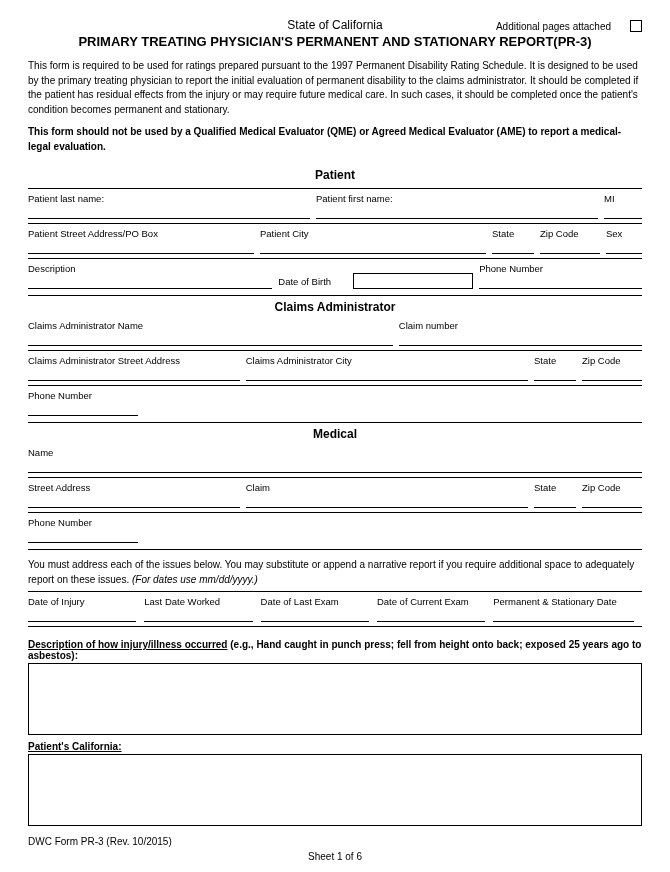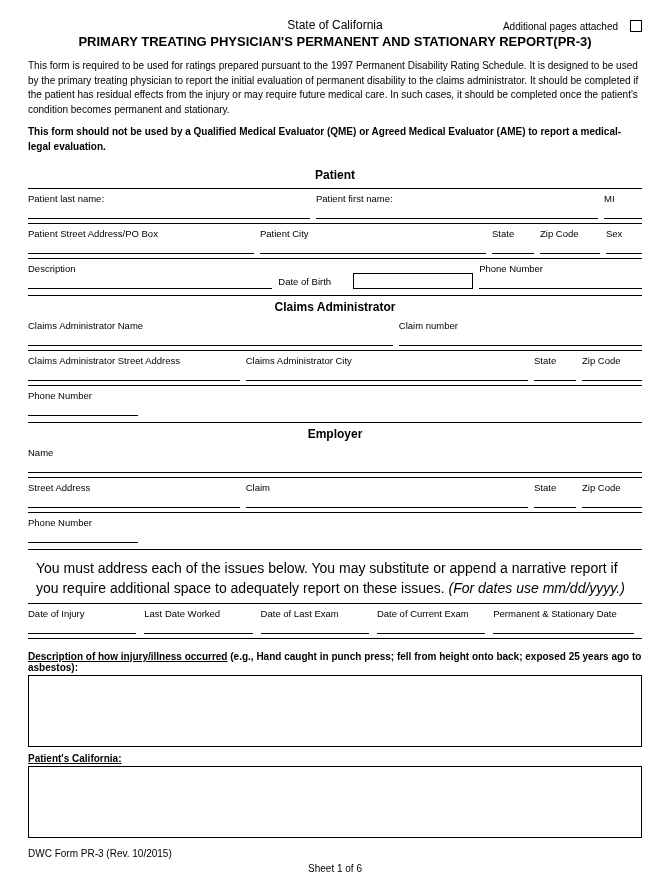--- a/index.html
+++ b/index.html
@@ -88,23 +88,23 @@
       border-top: 1px solid #000;
       margin: 6px 0 4px 0;
     }
     .date-box-inline {
       border: 1px solid #000;
       width: 120px;
       height: 16px;
       display: inline-block;
     }
     .info-text {
-      font-size: 14px;
+      font-size: 10px;
       line-height: 1.45;
-      margin: 8px 0 4px 8px;
+      margin: 8px 0 4px 0;
     }
     .italic { font-style: italic; }
     .dates-row {
       display: flex;
       gap: 0px;
       align-items: flex-end;
       margin-bottom: 2px;
     }
     .dates-row .field-group {
       margin-right: 8px;
@@ -189,21 +189,21 @@
     .emp-zip { flex: 0 0 60px; }
   </style>
 </head>
 <body>
 
 <div class="header-top">
   <div style="flex:1"></div>
   <div class="header-center">
     <div class="state-title">State of California</div>
   </div>
-  <div style="flex:1; display:flex; justify-content:flex-end; align-items:center; gap:12px;">
+  <div style="flex:1; display:flex; justify-content:flex-end; align-items:center; gap:19px;">
     <span style="font-size:10px; white-space:nowrap;">Additional pages attached</span>
     <span class="checkbox-box"></span>
   </div>
 </div>
 
 <div class="main-title">PRIMARY TREATING PHYSICIAN'S PERMANENT AND STATIONARY REPORT(PR-3)</div>
 
 <p class="intro-text">This form is required to be used for ratings prepared pursuant to the 1997 Permanent Disability Rating Schedule.  It is designed to be used by the primary treating physician to report the initial evaluation of permanent disability to the claims administrator.  It should be completed if the patient has residual effects from the injury or may require future medical care.  In such cases, it should be completed once the patient's condition becomes permanent and stationary.</p>
 
 <p class="warning-text">This form should not be used by a Qualified Medical Evaluator (QME) or Agreed Medical Evaluator (AME) to report a medical-legal evaluation.</p>
@@ -309,21 +309,21 @@
 
 <hr class="divider">
 
 <div style="margin-bottom:2px;">
   <div class="field-label">Phone Number</div>
   <div class="field-line" style="width:110px;"></div>
 </div>
 
 <hr class="section-divider">
 
-<div class="section-title">Employer</div>
+<div class="section-title">Medical</div>
 
 <div style="margin-bottom:2px;">
   <div class="field-label">Name</div>
   <div class="field-line"></div>
 </div>
 
 <hr class="divider">
 
 <div class="ca-row2">
   <div class="field-group emp-street">

